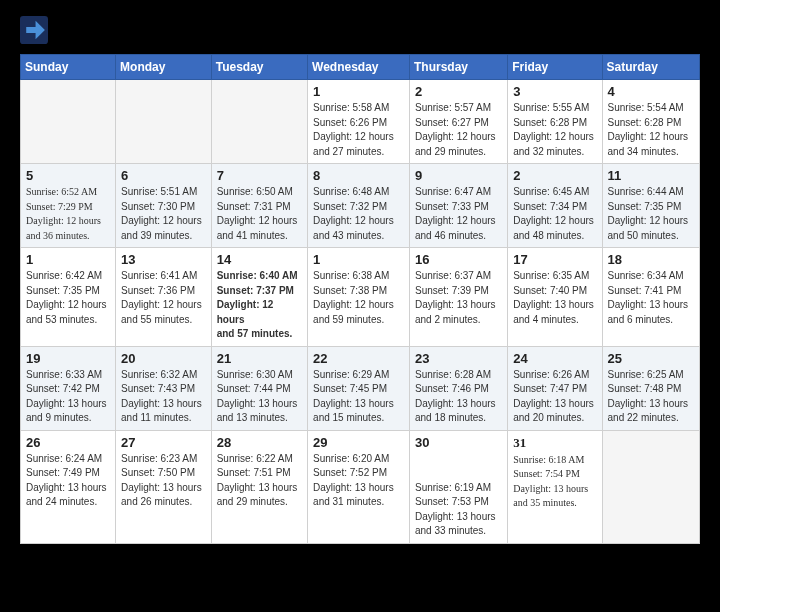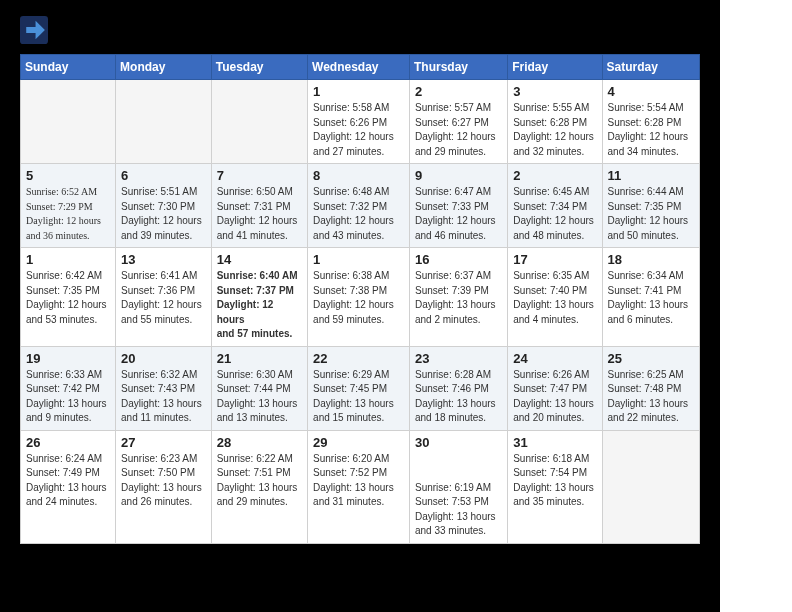--- a/index.html
+++ b/index.html
@@ -348,21 +348,21 @@
 Daylight: 13 hours
 and 31 minutes.</div>
           </td>
           <td style="background: rgb(255, 255, 255);">
             <div class="day-number">30</div>
             <div class="day-info" style="white-space: pre-line; margin-top: 31px;">Sunrise: 6:19 AM
 Sunset: 7:53 PM
 Daylight: 13 hours
 and 33 minutes.</div>
           </td>
-          <td style="background: rgb(255, 255, 255);">
+          <td style="background: rgb(255, 255, 255); font-family: Liberation Serif, serif;">
             <div class="day-number">31</div>
             <div class="day-info" style="white-space: pre-line;">Sunrise: 6:18 AM
 Sunset: 7:54 PM
 Daylight: 13 hours
 and 35 minutes.</div>
           </td>
           <td class="empty" style="background: rgb(245, 245, 245);"></td>
         </tr>
       </tbody>
   </table>

